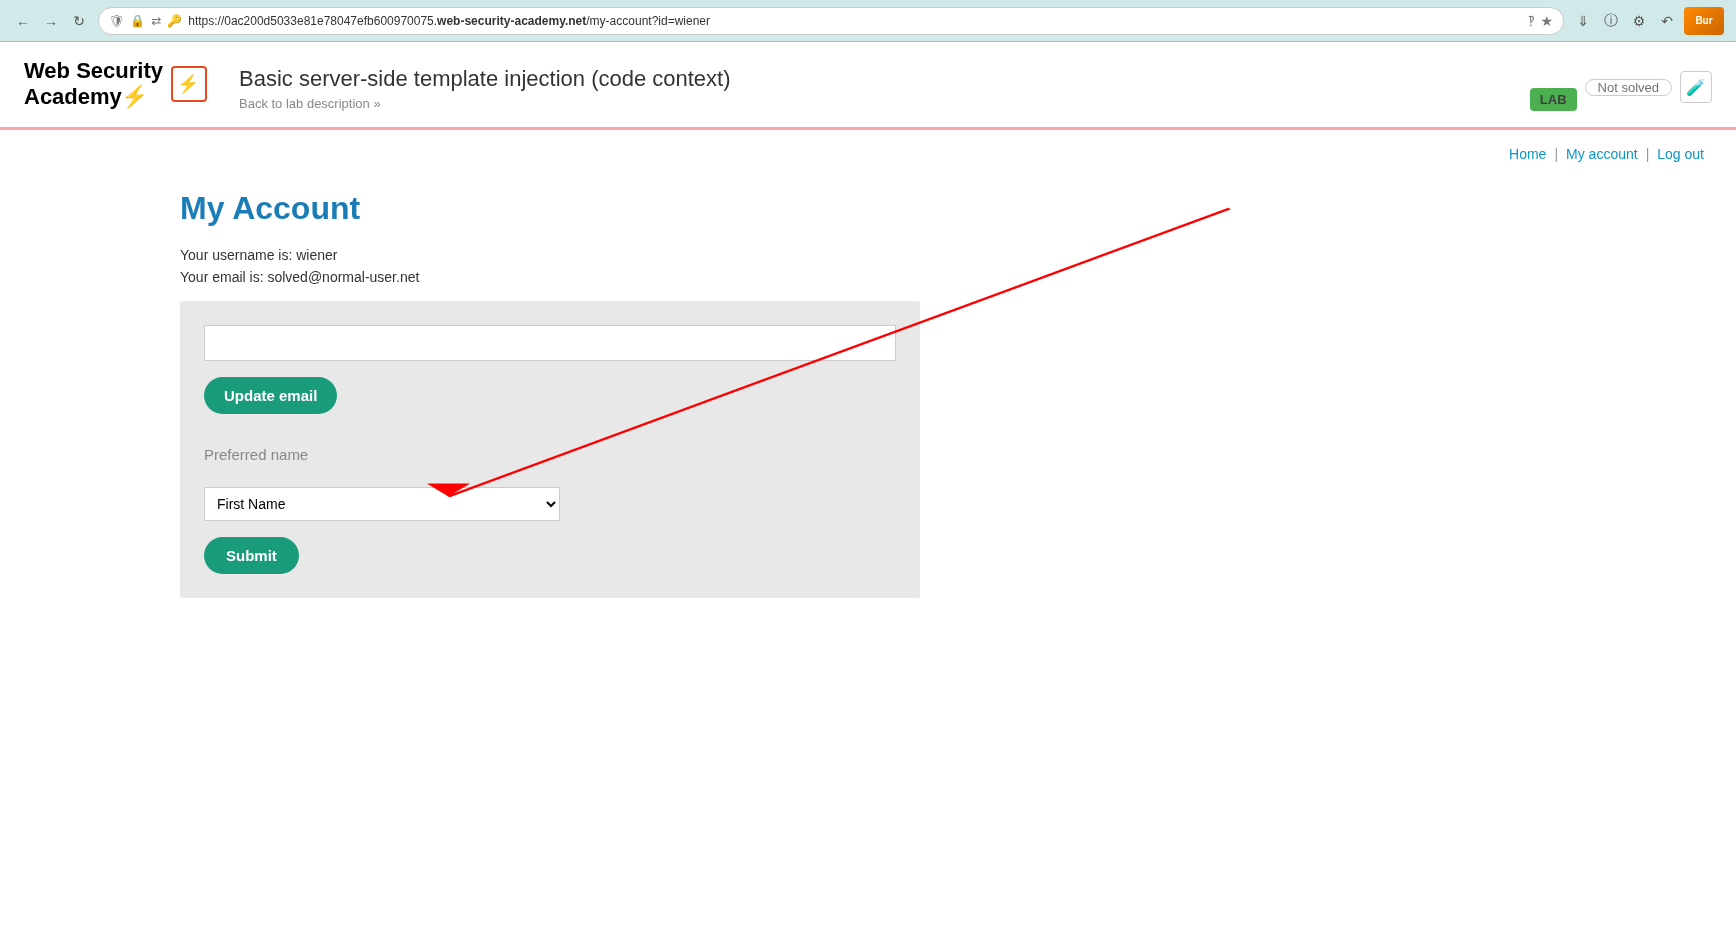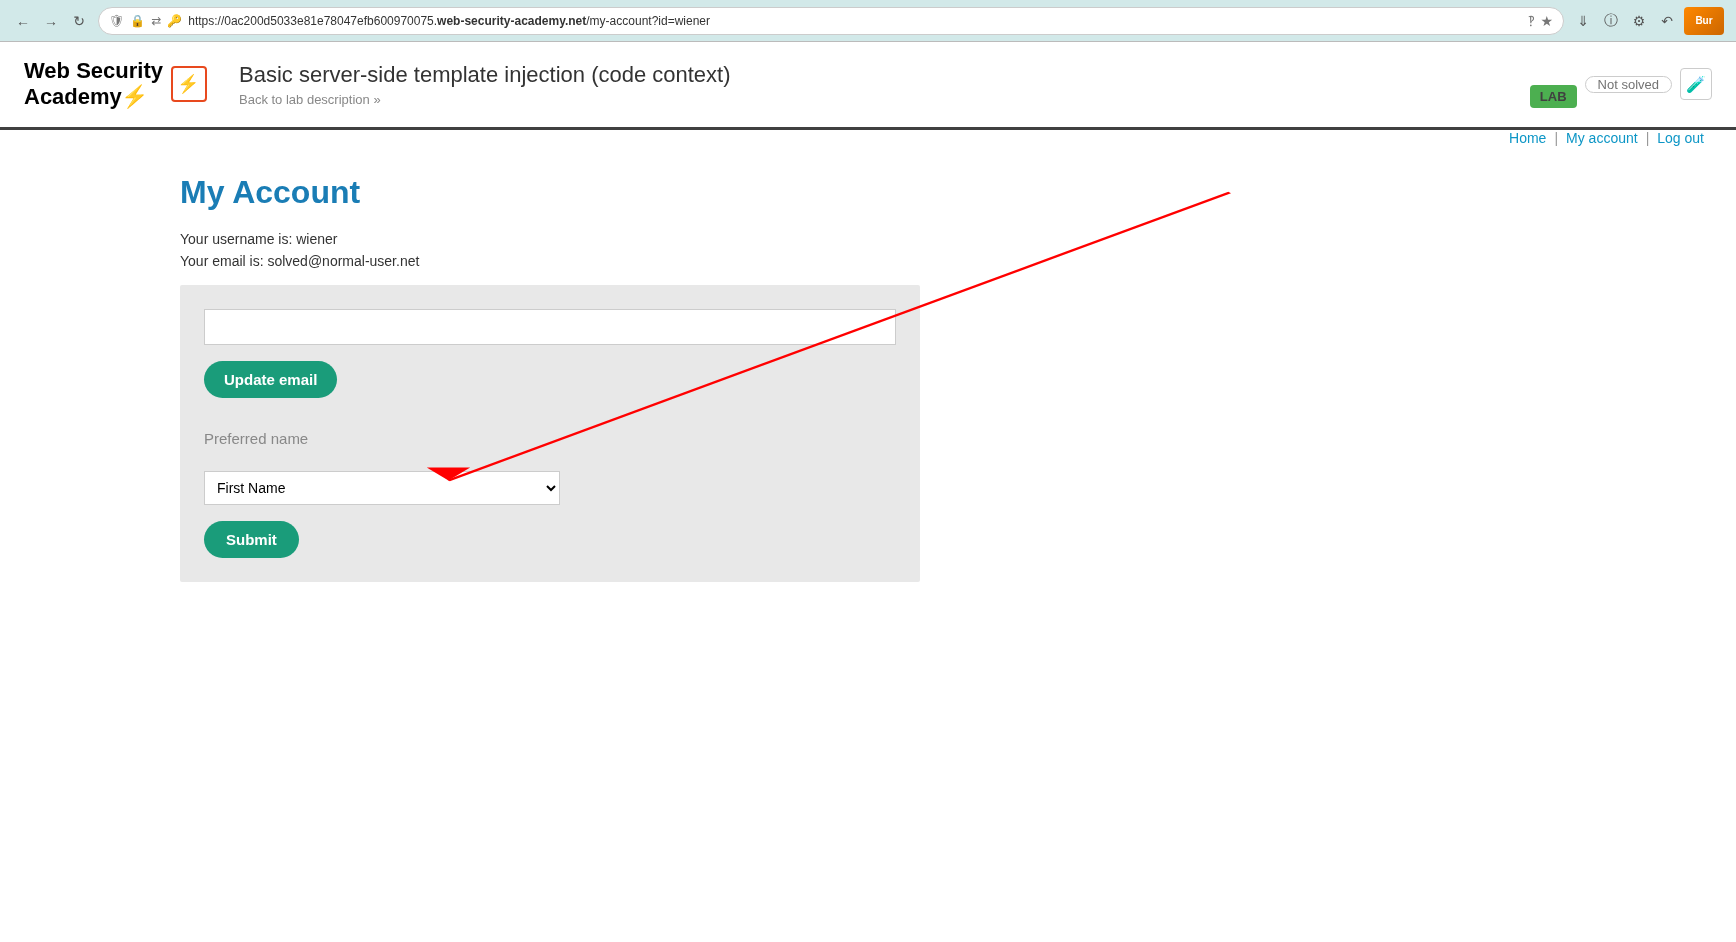--- a/index.html
+++ b/index.html
@@ -95,22 +95,22 @@
       color: #fff;
       font-size: 10px;
       font-weight: bold;
     }
 
     
     .lab-header {
       background: #fff;
       padding: 16px 24px;
       display: flex;
-      align-items: center;
-      border-bottom: 3px solid #404040;
+      align-items: flex-end;
+      border-bottom: 3px solid #fca5a5;
     }
 
     .logo-area {
       display: flex;
       align-items: center;
       margin-right: 32px;
     }
 
     .logo-text {
       font-size: 22px;
@@ -191,21 +191,21 @@
     
     .main-content {
       background: #fff;
       min-height: 800px;
     }
 
     
     .top-nav {
       display: flex;
       justify-content: flex-end;
-      padding: 0 32px 8px 32px;
+      padding: 16px 32px 8px 32px;
       gap: 8px;
       align-items: center;
       font-size: 14px;
     }
 
     .top-nav a {
       color: #0d96c6;
       text-decoration: none;
       cursor: pointer;
     }

